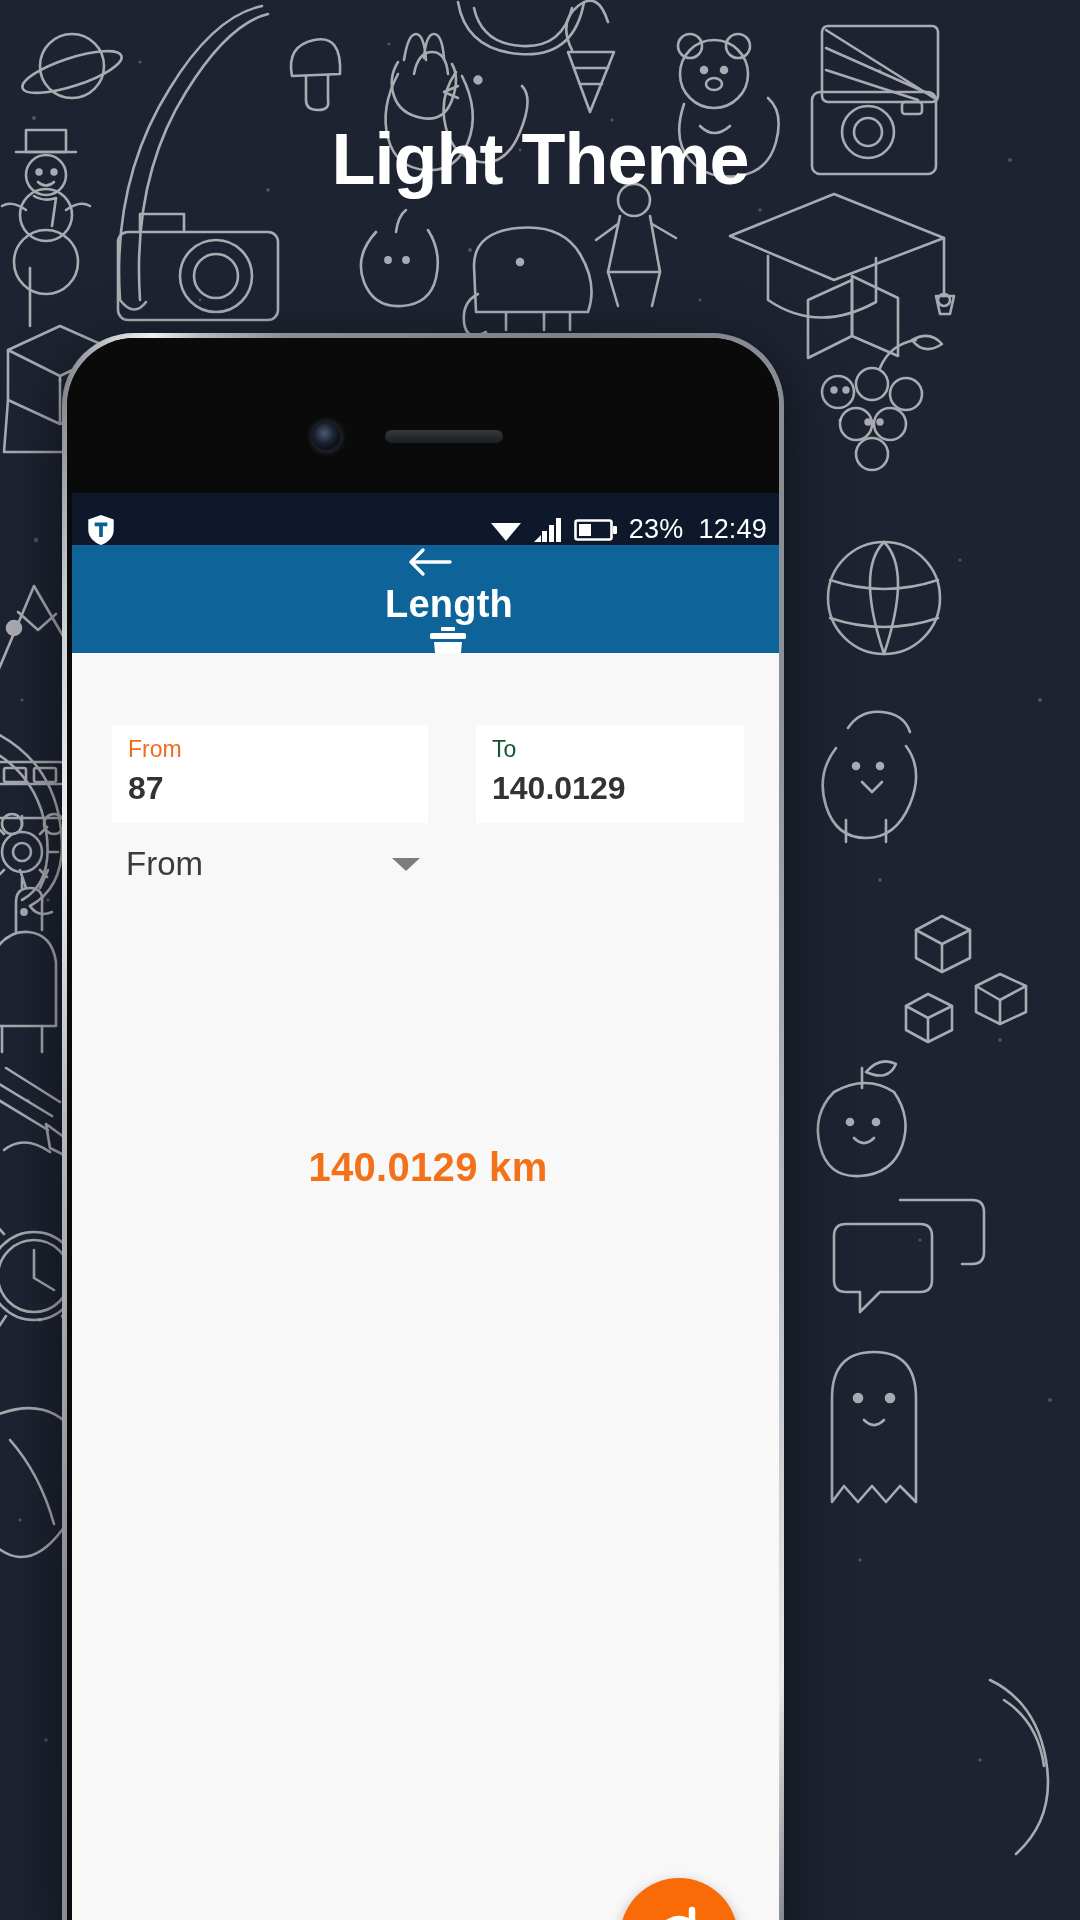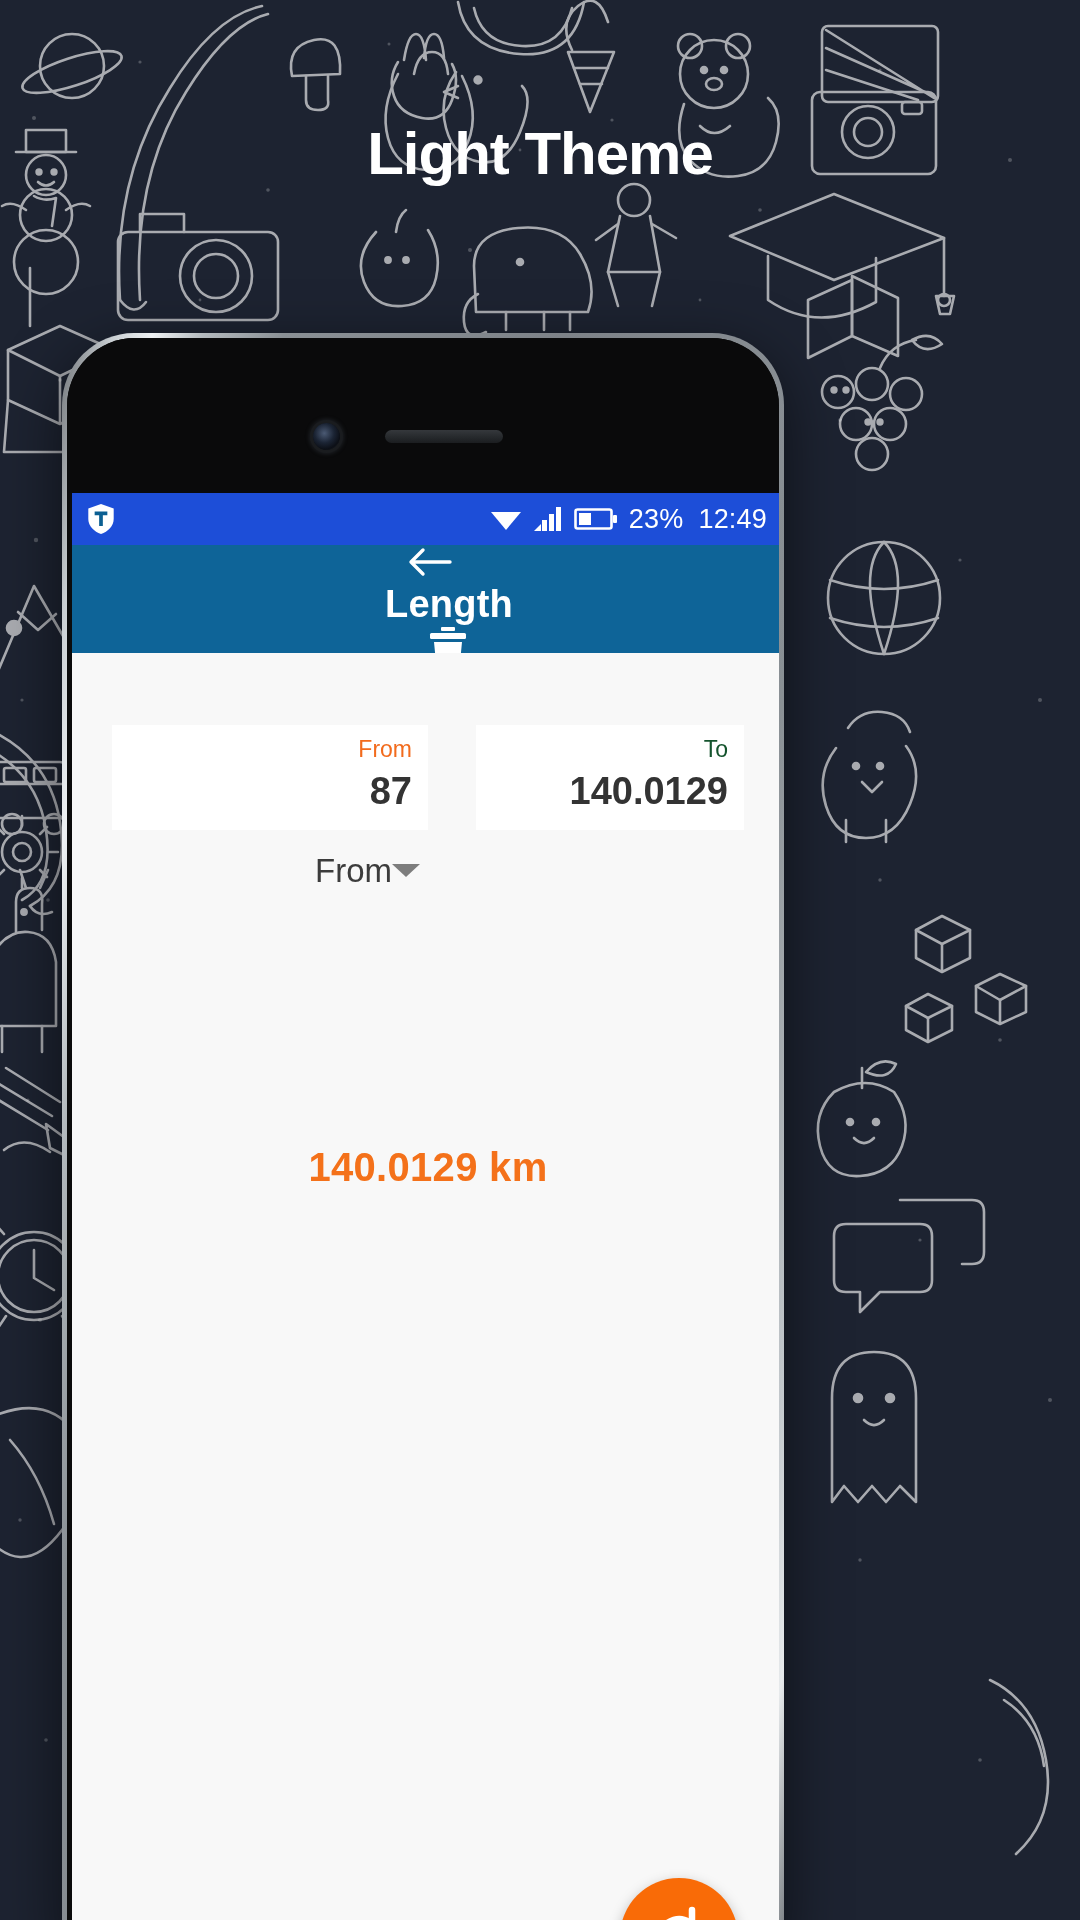--- a/index.html
+++ b/index.html
@@ -35,21 +35,21 @@
   }
 
   
   .headline {
     position: absolute;
     top: 122px;
     left: 0;
     width: 1080px;
     text-align: center;
     color: #ffffff;
-    font-size: 60px;
+    font-size: 72px;
     font-weight: bold;
     letter-spacing: -1px;
     line-height: 1.05;
   }
 
   
   .phone {
     position: absolute;
     left: 62px;
     top: 333px;
@@ -100,23 +100,23 @@
     top: 155px;
     width: 712px;
     height: 1465px;
     background: #f8f8f8;
     overflow: hidden;
   }
 
   
   .statusbar {
     height: 52px;
-    background: #1d4ed8;
+    background: #0f172a;
     display: flex;
-    align-items: center;
+    align-items: flex-end;
     padding: 0 17px 0 15px;
     color: #ffffff;
   }
   .sb-left { display: flex; align-items: center; gap: 10px; }
   .sb-spacer { flex: 1; }
   .sb-right { display: flex; align-items: center; gap: 11px; }
   .sb-text {
     font-size: 27px;
     color: #ffffff;
     letter-spacing: .2px;
@@ -146,39 +146,38 @@
   .content {
     position: relative;
     height: calc(1465px - 52px - 108px);
     background: #f8f8f8;
   }
 
   .fields {
     display: flex;
     padding: 72px 40px 0 40px;
     gap: 0;
-    text-align: right;
   }
   .field-col { width: 50%; }
   .field-col.right { padding-left: 48px; }
 
   .field-box {
     background: #ffffff;
     padding: 12px 16px 16px 16px;
     min-height: 88px;
   }
   .field-label {
     font-size: 23px;
     line-height: 1.1;
     margin-bottom: 8px;
   }
   .field-label.from { color: #f26b1d; }
   .field-label.to   { color: #14532d; }
   .field-value {
-    font-size: 38px;
+    font-size: 32px;
     font-weight: bold;
     color: #333333;
     line-height: 1.15;
   }
 
   .dropdown {
     margin-top: 22px;
     display: flex;
     align-items: center;
     padding-left: 14px;

